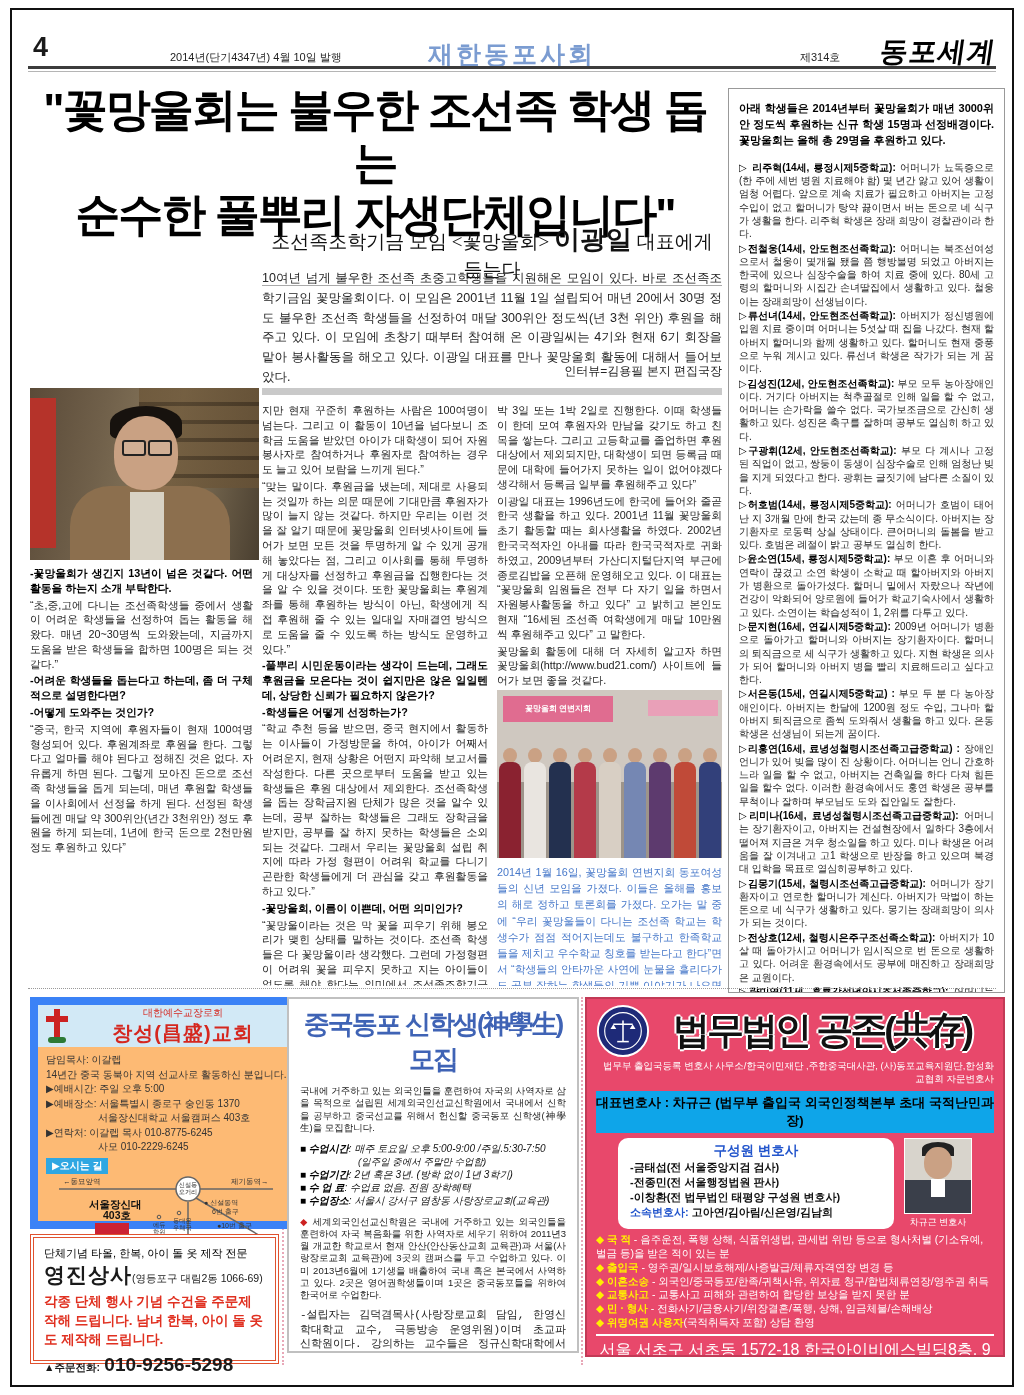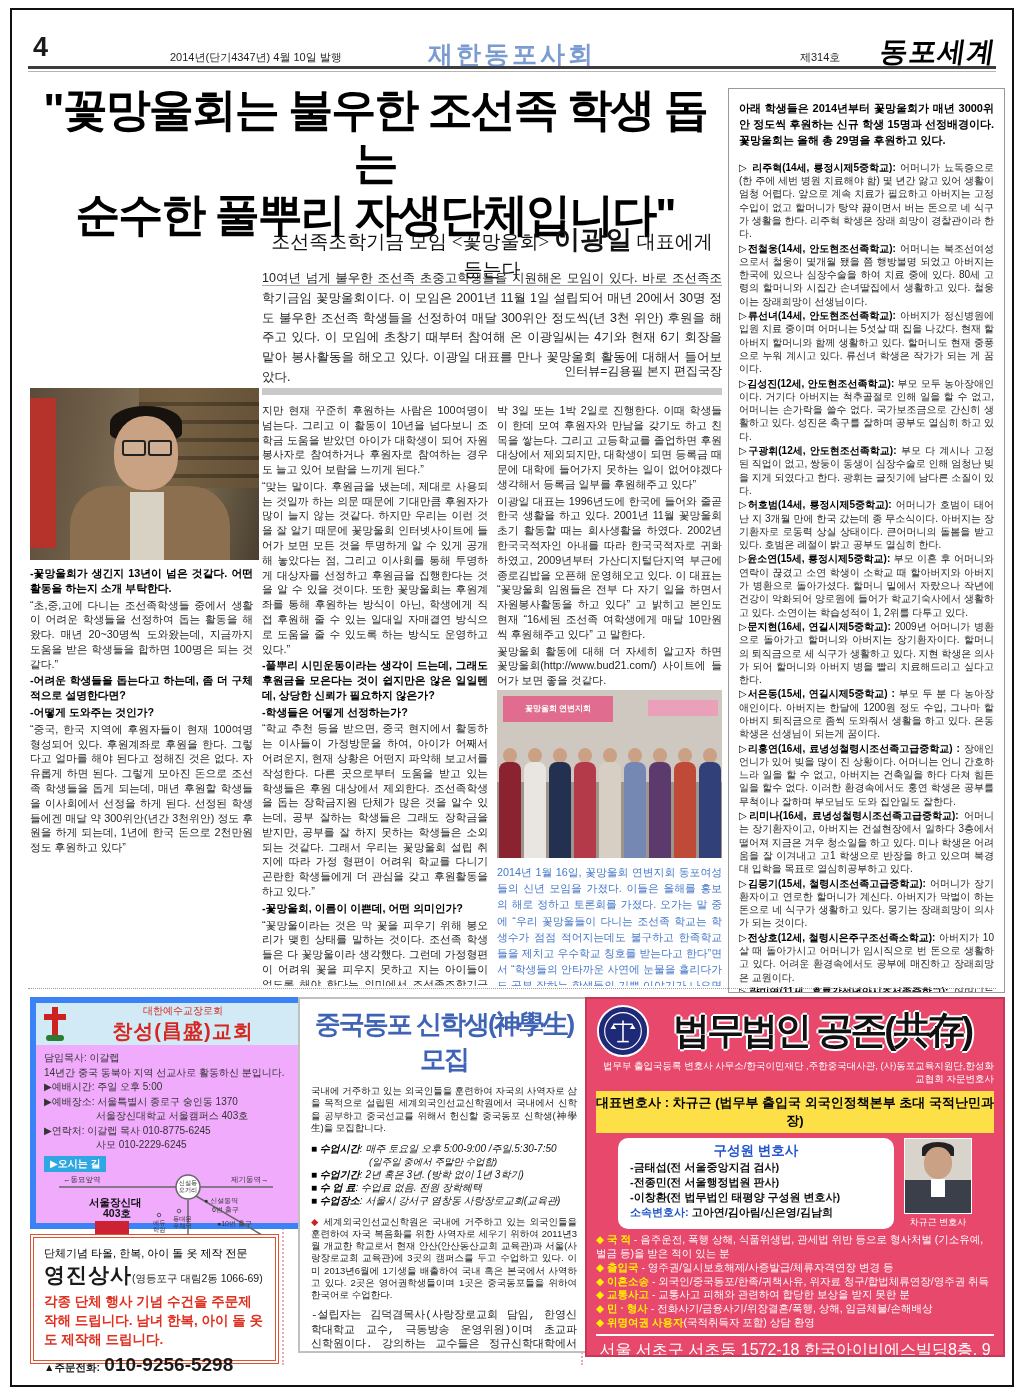--- a/index.html
+++ b/index.html
@@ -67,21 +67,21 @@
   .sb-intro{font-size:11px;font-weight:700;line-height:1.45;color:#000;margin-bottom:12px;}
   .student{font-size:10px;line-height:1.33;color:#222;margin-bottom:1px;}
   .student b{color:#000;}
 
   
   .dotline{left:28px;top:988px;width:968px;border-top:1px dotted #999;}
   .vdot1{left:282px;top:997px;height:368px;border-left:2px dotted #e8a8b8;}
   .vdot2{left:581px;top:997px;height:368px;border-left:2px dotted #e8a8b8;}
 
   
-  .church{left:30px;top:997px;width:274px;height:232px;border:6px solid #3b82f6;box-sizing:border-box;background:#f0abfc;}
+  .church{left:30px;top:997px;width:274px;height:232px;border:8px solid #3b82f6;box-sizing:border-box;background:#fdba74;}
   .ch-head{display:flex;align-items:center;background:#d2e9f6;height:42px;padding:2px 6px;box-sizing:border-box;}
   .cross{position:relative;width:26px;height:34px;flex:0 0 26px;margin-right:6px;}
   .cross .v{position:absolute;left:10px;top:0;width:6px;height:30px;background:#c22;}
   .cross .h{position:absolute;left:2px;top:7px;width:22px;height:6px;background:#c22;}
   .cross .g{position:absolute;left:4px;bottom:0;width:18px;height:6px;background:#2d7a35;border-radius:3px;}
   .ch-titles{flex:1;text-align:center;}
   .ch-small{font-size:10px;color:#d5271f;}
   .ch-big{font-size:20px;font-weight:900;color:#d5271f;letter-spacing:1px;}
   .ch-body{padding:6px 8px 0 8px;font-size:10px;line-height:1.45;color:#333;}
   .ch-line{margin:0;}
@@ -92,39 +92,39 @@
   
   .yj{left:30px;top:1234px;width:249px;height:130px;border:4px double #e0512f;box-sizing:border-box;background:#fff;padding:8px 10px;}
   .yj-l1{font-size:11px;color:#000;}
   .yj-brand{font-size:21px;font-weight:900;letter-spacing:1px;}
   .yj-loc{font-size:10.5px;font-weight:400;}
   .yj-red{font-size:13.5px;font-weight:700;color:#e03020;line-height:1.4;margin:4px 0;}
   .yj-ph-label{font-size:10.5px;font-weight:700;}
   .yj-ph{font-size:19px;font-weight:700;}
 
   
-  .sem{left:298px;top:997px;width:292px;height:356px;border:2px solid #c0c0c0;box-sizing:border-box;background:#fff;
+  .sem{left:287px;top:997px;width:292px;height:356px;border:2px solid #c0c0c0;box-sizing:border-box;background:#fff;
        padding:8px 11px;overflow:hidden;}
   .sem-title{text-align:center;font-size:26px;font-weight:900;color:#3f63b5;letter-spacing:-2px;margin:0 0 8px 0;}
   .sem-intro{font-size:9.5px;line-height:1.3;text-align:justify;color:#222;margin-bottom:8px;}
   .sem-item{font-size:10px;line-height:1.32;color:#111;font-style:italic;}
   .sem-item b{color:#000;}
   .sem-note{padding-left:58px;font-size:9.5px;}
   .sem-d{font-size:9.5px;line-height:1.29;text-align:justify;color:#222;margin-top:8px;}
   .sem-d::first-letter{color:#c22;}
   .sem-f{font-size:11px;line-height:1.29;text-align:justify;color:#222;margin-top:7px;font-family:Liberation Mono, monospace;}
 
   
   .gj{left:585px;top:997px;width:420px;height:360px;background:#e8486b;border:2px solid #c23a56;box-sizing:border-box;
       padding:5px 9px;color:#fff;overflow:hidden;}
   .gj-top{display:flex;align-items:center;}
   .gj-title{flex:1;text-align:center;font-size:37px;font-weight:900;color:#111;letter-spacing:-3px;
             text-shadow:-2px 0 0 #fff,2px 0 0 #fff,0 -2px 0 #fff,0 2px 0 #fff,-1px -1px 0 #fff,1px 1px 0 #fff;}
   .gj-sub{font-size:9.5px;text-align:right;color:#fff;margin-top:2px;}
-  .gj-yellow{background:#fde047;color:#000;font-weight:700;font-size:13px;text-align:center;padding:3px 0;margin:5px 0;}
+  .gj-yellow{background:#0ea5e9;color:#000;font-weight:700;font-size:13px;text-align:center;padding:3px 0;margin:5px 0;}
   .gj-mid{display:flex;justify-content:center;gap:10px;margin:2px 0 4px 0;}
   .gj-box{background:#fff;border-radius:10px;padding:4px 12px;color:#222;width:252px;}
   .gj-box-h{color:#2255cc;font-weight:700;font-size:13.5px;text-align:center;}
   .gj-member{font-size:11px;font-weight:600;line-height:1.35;color:#111;}
   .gj-assoc{font-size:11px;font-weight:700;color:#111;}
   .gj-assoc .bl{color:#2255cc;}
   .gj-photo{width:68px;text-align:center;}
   .gj-face{position:relative;width:66px;height:74px;background:linear-gradient(#d8d4cc 0 55%,#3a3f4a 55% 100%);margin:0 auto;overflow:hidden;border:1px solid #fff;}
   .gj-face .hd{position:absolute;left:19px;top:8px;width:28px;height:32px;border-radius:48%;background:#caa184;}
   .gj-face .hr{position:absolute;left:17px;top:3px;width:32px;height:14px;border-radius:50% 50% 0 0;background:#222;}

